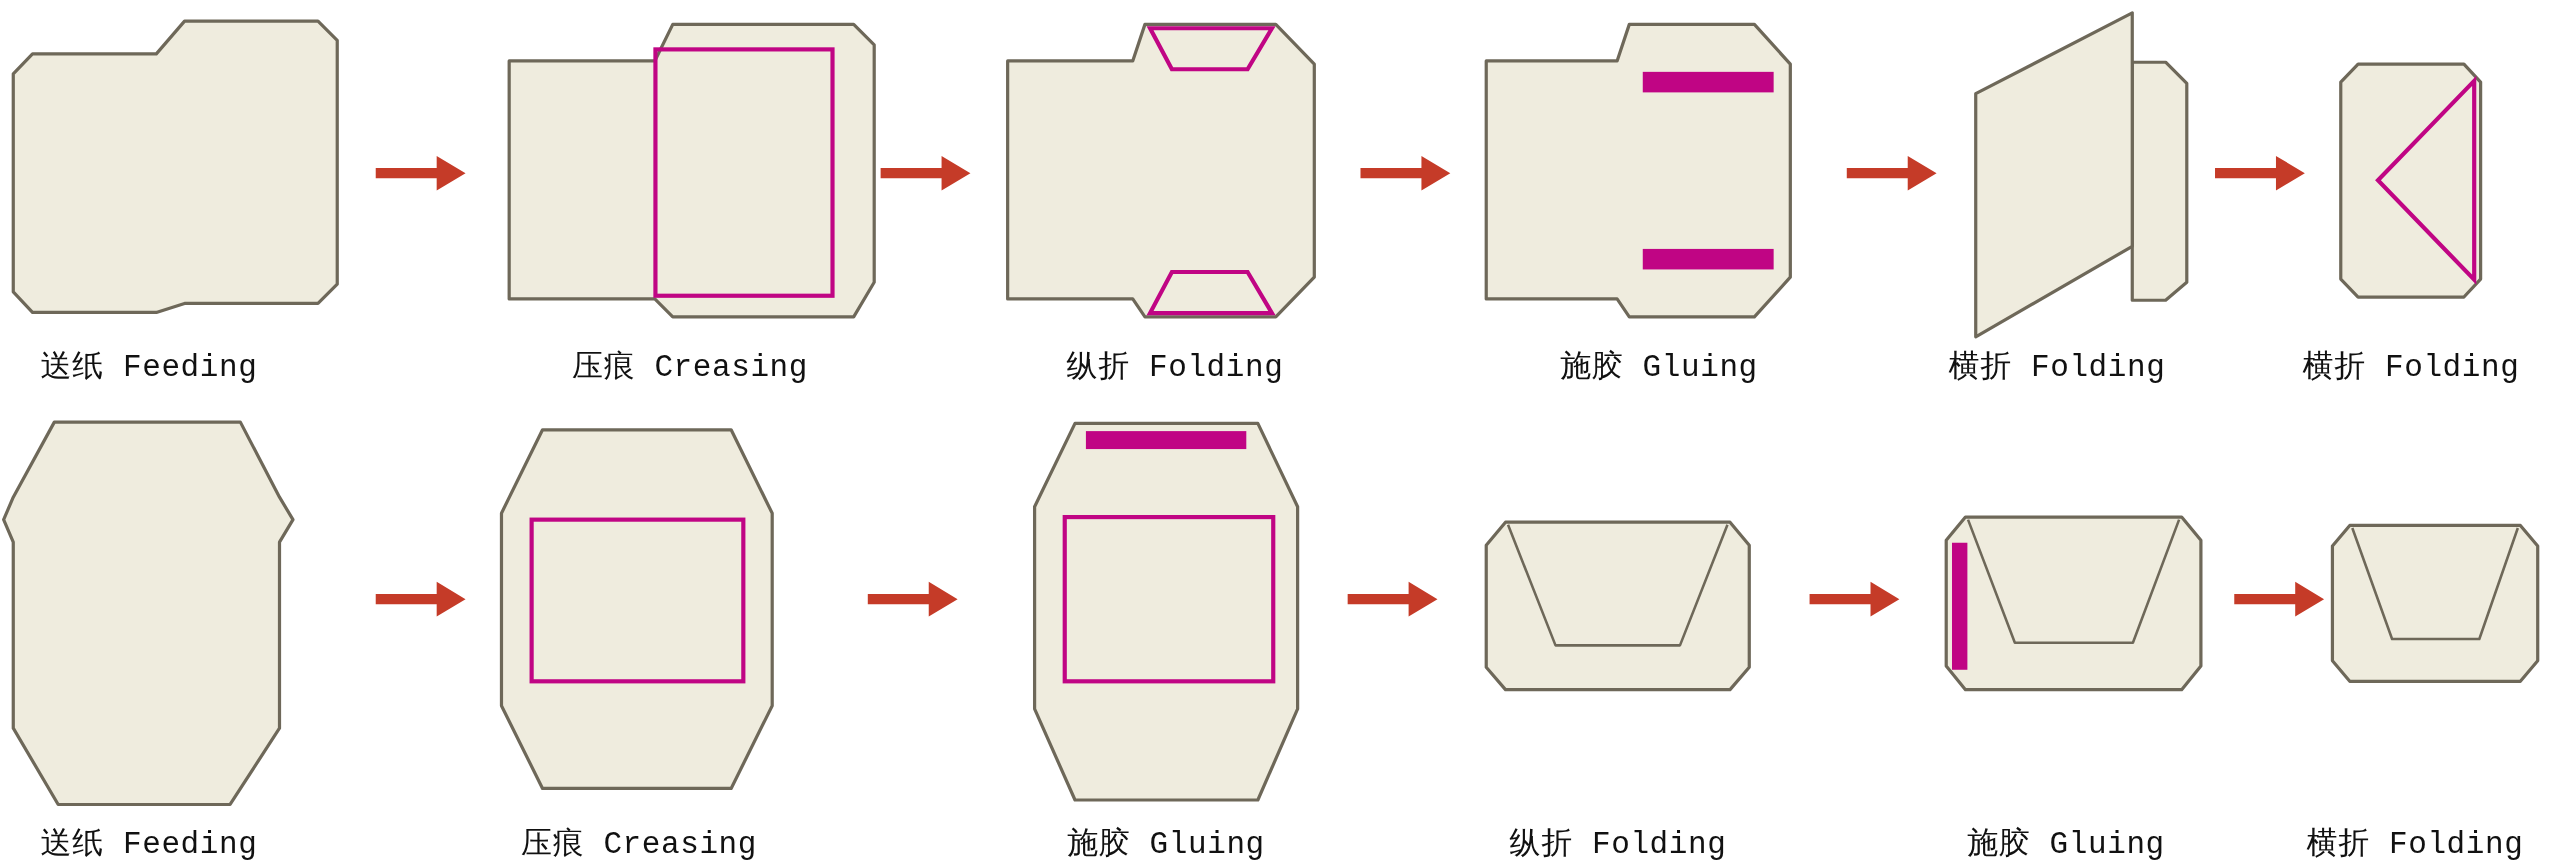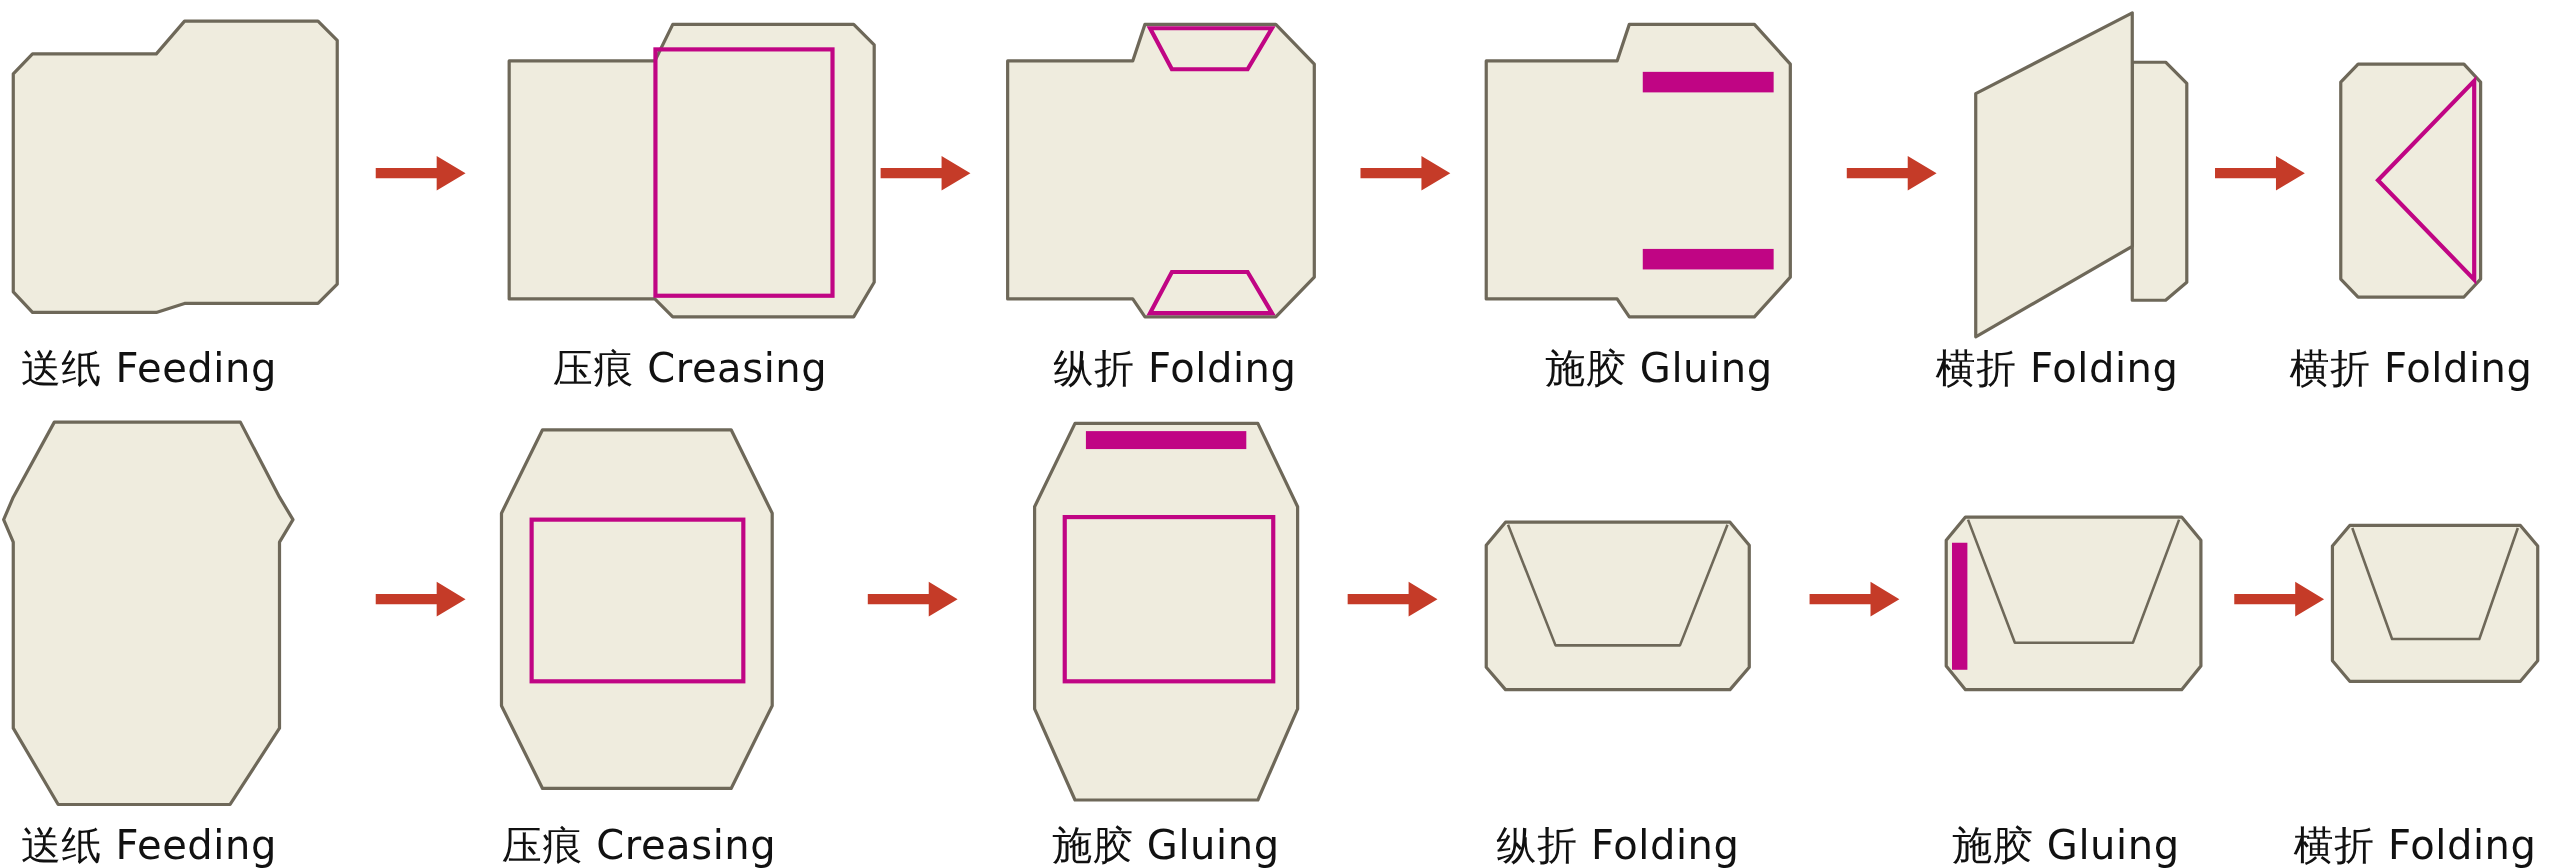--- a/index.html
+++ b/index.html
@@ -43,25 +43,26 @@
     stroke: var(--outline, #6e6859);
     stroke-width: 4;
     stroke-linejoin: round;
   }
   .arrow {
     fill: var(--arrow, #c53b28);
   }
   .step-label {
     position: absolute;
     transform: translateX(-50%);
-    font-size: 40px;
+    font-size: 31px;
     line-height: 40px;
     color: var(--text, #111111);
     white-space: nowrap;
     letter-spacing: 0.6px;
+    font-family: Liberation Mono, monospace;
   }
 </style>
 </head>
 <body>
 
 <div class="canvas">
 
   <svg class="diagram-svg" viewBox="0 0 4014 1353">
     <defs>
       <path id="arrow-shape" d="M0,-8 L95,-8 L95,-27 L140,0 L95,27 L95,8 L0,8 Z"></path>

